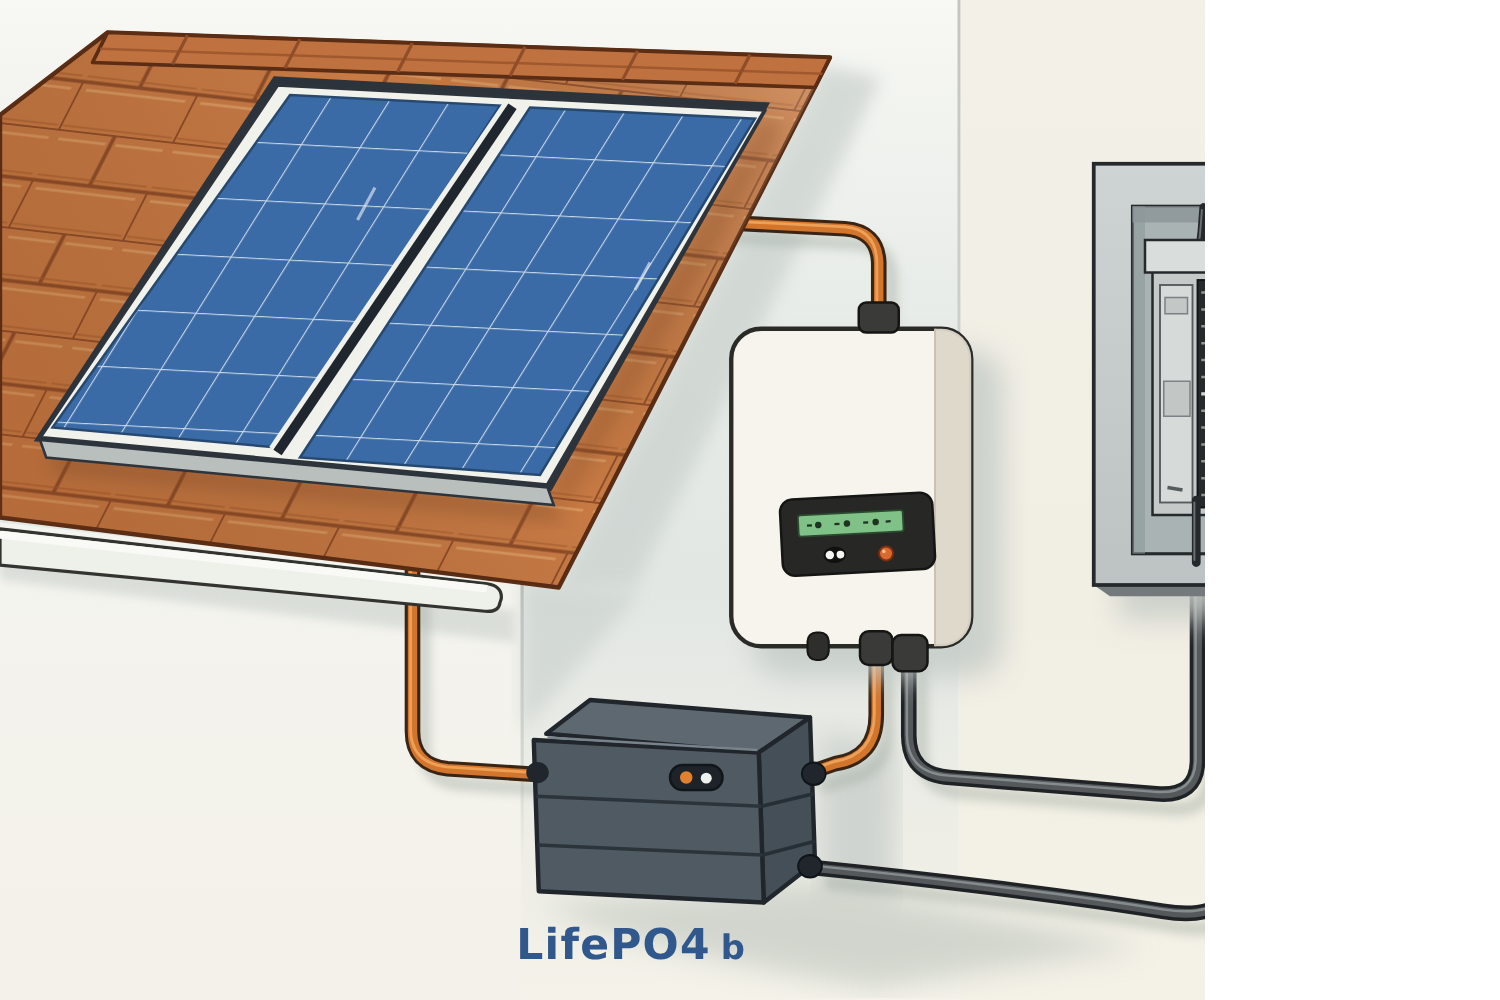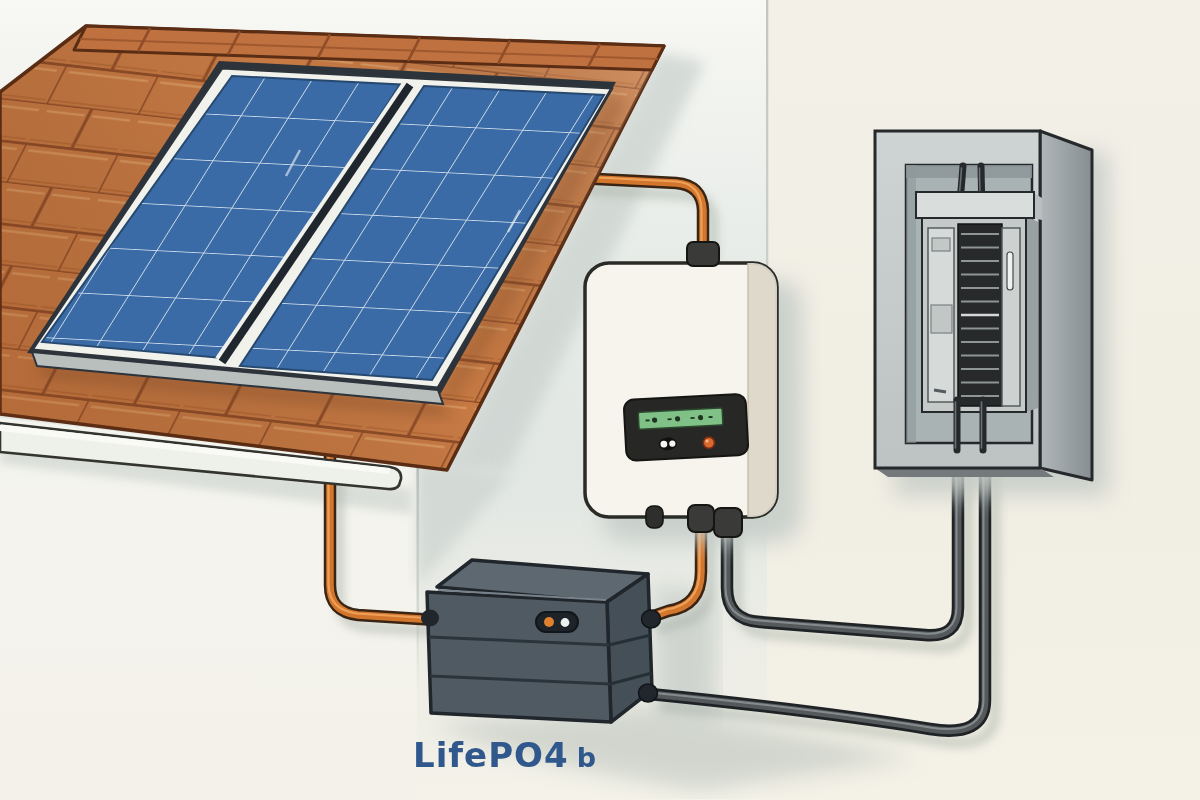--- a/index.html
+++ b/index.html
@@ -1,16 +1,16 @@
 <!DOCTYPE html>
 <html><head>
 <meta charset="utf-8">
 <style>
   html,body{margin:0;padding:0;background:#ffffff;}
-  .stage{width:1200px;height:800px;position:relative;overflow:hidden;
+  .stage{width:964px;height:800px;position:relative;overflow:hidden;
          font-family:"DejaVu Sans","Liberation Sans",sans-serif;}
   svg{display:block;}
   text{font-family:"DejaVu Sans","Liberation Sans",sans-serif;}
 </style>
 </head>
 <body>
 
 <div class="stage">
 <svg viewBox="0 0 1200 800" width="1200" height="800">
   <defs>

